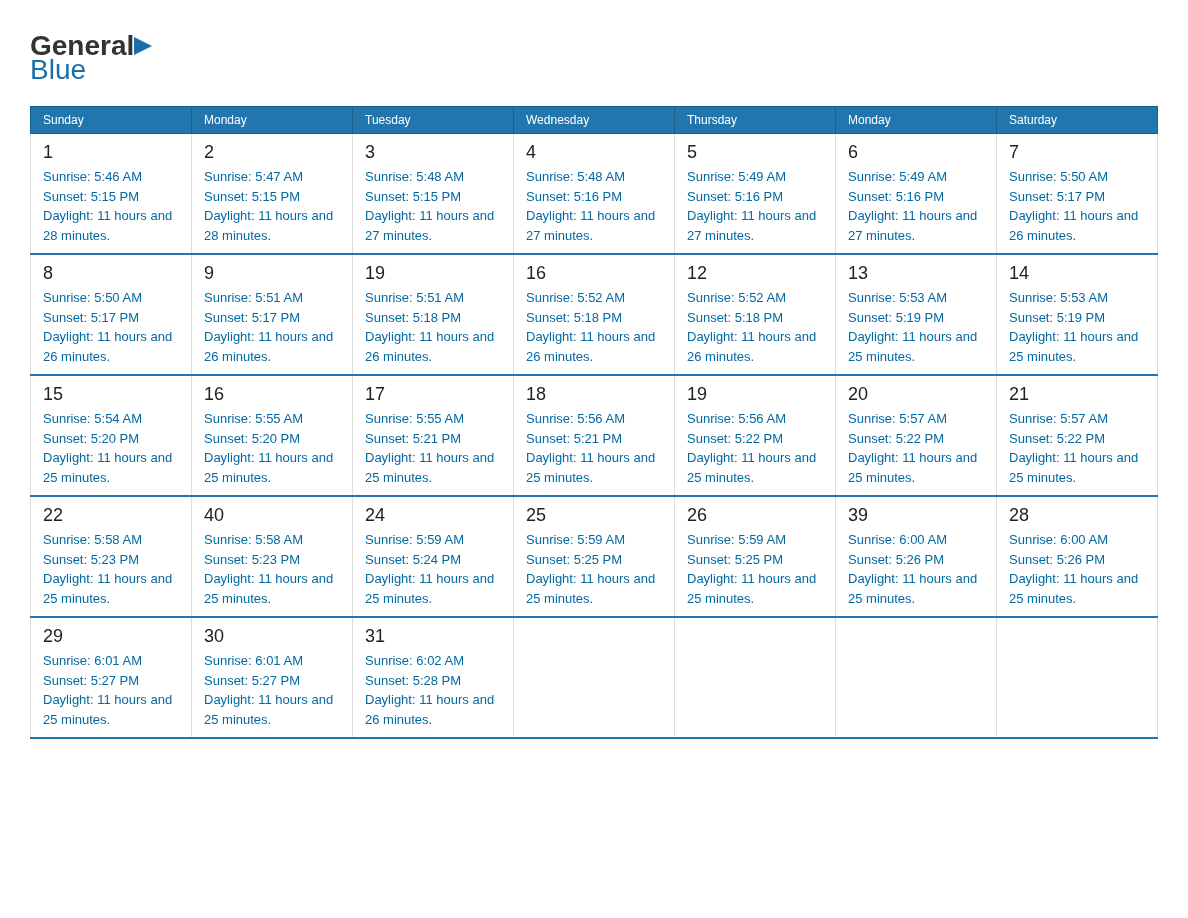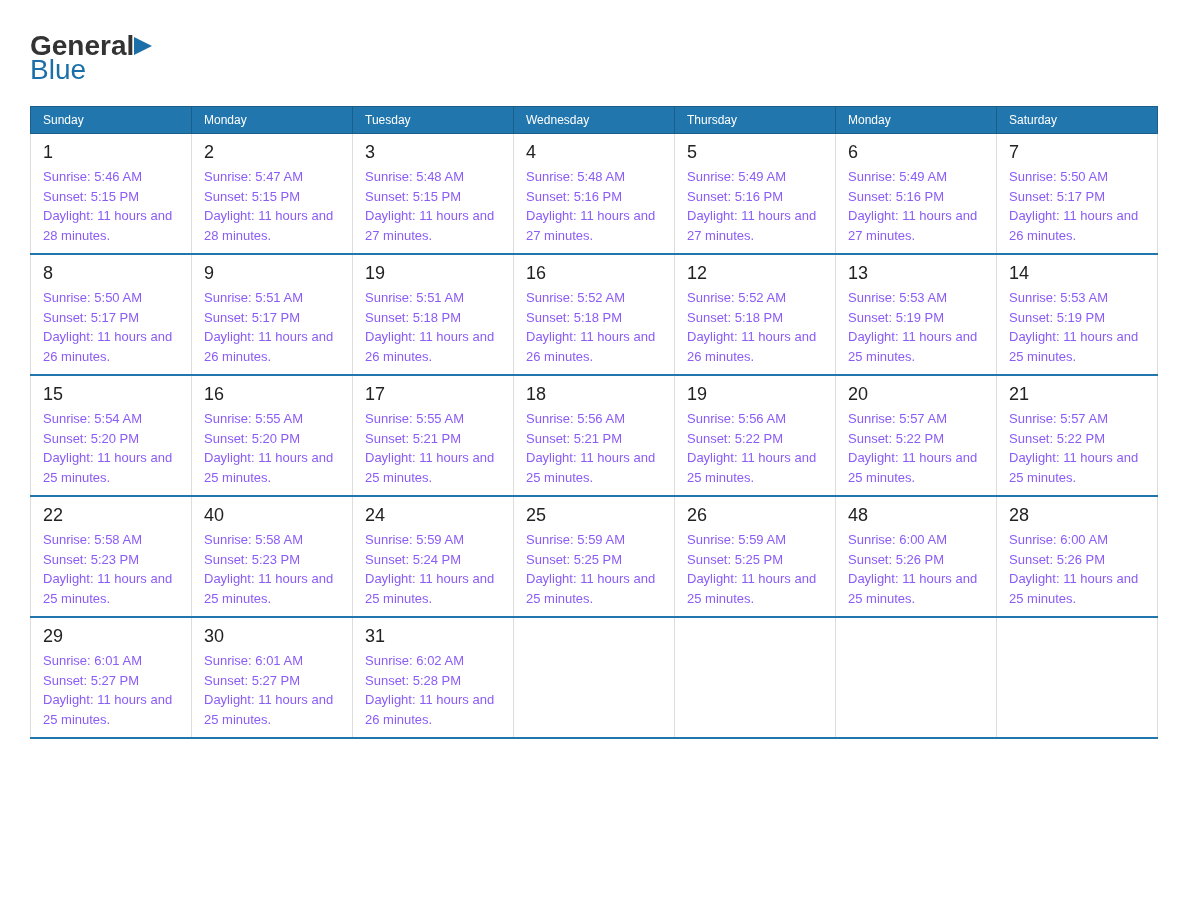--- a/index.html
+++ b/index.html
@@ -79,21 +79,21 @@
       height: 110px;
     }
     .day-number {
       font-size: 18px;
       font-weight: normal;
       color: #222;
       margin-bottom: 4px;
     }
     .day-info {
       font-size: 13px;
-      color: #8b5cf6;
+      color: #0369a1;
       line-height: 1.5;
     }
     .empty-cell {
       background: #fff;
     }
   </style>
 </head>
 <body>
 
 <div class="header">
@@ -230,21 +230,21 @@
         </td>
         <td>
           <div class="day-number">25</div>
           <div class="day-info">Sunrise: 5:59 AM<br>Sunset: 5:25 PM<br>Daylight: 11 hours and 25 minutes.</div>
         </td>
         <td>
           <div class="day-number">26</div>
           <div class="day-info">Sunrise: 5:59 AM<br>Sunset: 5:25 PM<br>Daylight: 11 hours and 25 minutes.</div>
         </td>
         <td>
-          <div class="day-number">48</div>
+          <div class="day-number">39</div>
           <div class="day-info">Sunrise: 6:00 AM<br>Sunset: 5:26 PM<br>Daylight: 11 hours and 25 minutes.</div>
         </td>
         <td>
           <div class="day-number">28</div>
           <div class="day-info">Sunrise: 6:00 AM<br>Sunset: 5:26 PM<br>Daylight: 11 hours and 25 minutes.</div>
         </td>
       </tr>
       <tr>
         <td>
           <div class="day-number">29</div>

